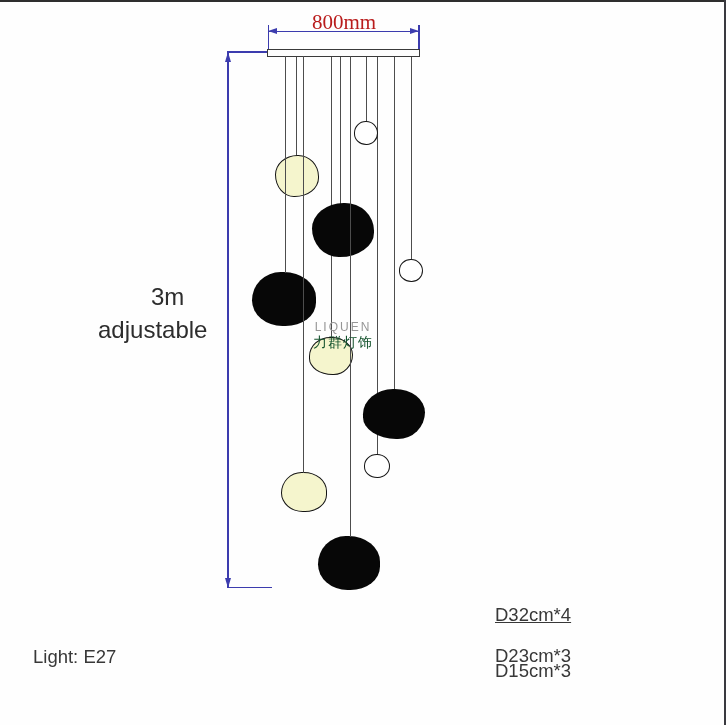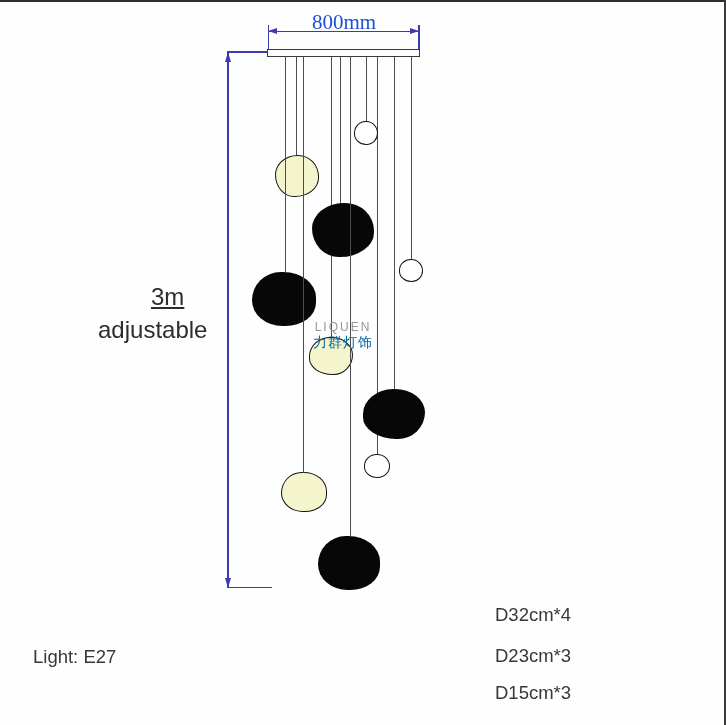--- a/index.html
+++ b/index.html
@@ -17,37 +17,37 @@
   .dim-v{width:1.3px;}
   .tick{width:1.2px;background:#3c3cae;}
   .arrow{position:absolute;width:0;height:0;border-style:solid;}
   .arr-left {border-width:3.5px 9px 3.5px 0;border-color:transparent #3c3cae transparent transparent;}
   .arr-right{border-width:3.5px 0 3.5px 9px;border-color:transparent transparent transparent #3c3cae;}
   .arr-up   {border-width:0 3.5px 10px 3.5px;border-color:transparent transparent #3c3cae transparent;}
   .arr-down {border-width:10px 3.5px 0 3.5px;border-color:#3c3cae transparent transparent transparent;}
   
   .lbl-800{
     width:110px;text-align:center;font-family:"Liberation Serif","DejaVu Serif",serif;
-    font-size:21px;color:#1d4ed8;
+    font-size:21px;color:#b91c1c;
   }
   .lbl-drop{font-size:24px;color:#2d2d2d;}
   .spec{font-size:18.5px;color:#383838;white-space:nowrap;}
   
   .plate{
     border:1.5px solid #3a3a3a;background:#fdfdfd;box-sizing:border-box;z-index:2;
   }
   .cord{position:absolute;width:1.4px;background:#4d4d4d;z-index:1;}
   .cord.over{z-index:3;}
   .globe{position:absolute;box-sizing:border-box;z-index:2;}
   .globe.black{background:#070707;}
   .globe.cream{background:#f5f5cd;border:1.6px solid #141414;}
   .globe.white{background:#ffffff;border:1.6px solid #141414;}
   
   .wm1{width:110px;text-align:center;font-size:12px;letter-spacing:2px;color:#969696;z-index:4;}
-  .wm2{width:110px;text-align:center;font-size:14px;letter-spacing:1px;color:#0369a1;z-index:4;}
+  .wm2{width:110px;text-align:center;font-size:14px;letter-spacing:1px;color:#14532d;z-index:4;}
 </style>
 </head>
 <body>
 
 <div class="canvas">
 
   <div class="abs frame-top"></div>
   <div class="abs frame-right"></div>
 
   <div class="abs lbl-800" style="left:289px;top:10px;">800mm</div>
@@ -57,21 +57,21 @@
   <div class="abs tick" style="left:267.8px;top:25px;height:24px;"></div>
   <div class="abs tick" style="left:418.4px;top:25px;height:24px;"></div>
 
   <div class="abs plate" style="left:267px;top:49px;width:153px;height:8px;"></div>
 
   <div class="abs dim dim-h" style="left:227px;top:51.4px;width:41px;"></div>
   <div class="abs dim dim-v" style="left:227.4px;top:52px;height:536px;"></div>
   <div class="abs dim dim-h" style="left:227px;top:587px;width:45px;"></div>
   <div class="arrow arr-up" style="left:224.5px;top:51.5px;"></div>
   <div class="arrow arr-down" style="left:224.5px;top:578px;"></div>
-  <div class="abs lbl-drop" style="left:151px;top:283px;text-decoration:underline;">3m</div>
+  <div class="abs lbl-drop" style="left:151px;top:283px;">3m</div>
   <div class="abs lbl-drop" style="left:98px;top:316px;">adjustable</div>
 
   <div id="fixture">
       <div class="cord over" style="left: 285px; top: 56px; height: 217px;"></div>
       <div class="cord" style="left: 296px; top: 56px; height: 100px;"></div>
       <div class="cord over" style="left: 303px; top: 56px; height: 417px;"></div>
       <div class="cord" style="left: 331px; top: 56px; height: 282px;"></div>
       <div class="cord" style="left: 340px; top: 56px; height: 148px;"></div>
       <div class="cord over" style="left: 350px; top: 56px; height: 481px;"></div>
       <div class="cord" style="left: 366px; top: 56px; height: 66px;"></div>
@@ -88,17 +88,17 @@
       <div class="globe white" style="left: 364px; top: 454px; width: 26px; height: 24px; border-radius: 50% 50% 48% 52% / 50% 52% 50% 48%;"></div>
       <div class="globe cream" style="left: 281px; top: 472px; width: 46px; height: 40px; border-radius: 47% 53% 50% 50% / 55% 50% 45%;"></div>
       <div class="globe black" style="left: 318px; top: 536px; width: 62px; height: 54px; border-radius: 47% 53% 50% 50% / 55% 50% 45%;"></div>
     </div>
 
   <div class="abs wm1" style="left:288px;top:320px;">LIQUEN</div>
   <div class="abs wm2" style="left:288px;top:334px;">力群灯饰</div>
 
   <div class="abs spec" style="left:33px;top:646px;">Light: E27</div>
 
-  <div class="abs spec" style="left:495px;top:604px;">D32cm*4</div>
+  <div class="abs spec" style="left:495px;top:604px;text-decoration:underline;">D32cm*4</div>
   <div class="abs spec" style="left:495px;top:645px;">D23cm*3</div>
-  <div class="abs spec" style="left:495px;top:682px;">D15cm*3</div>
+  <div class="abs spec" style="left:495px;top:660px;">D15cm*3</div>
 
 </div>
 
 </body></html>

